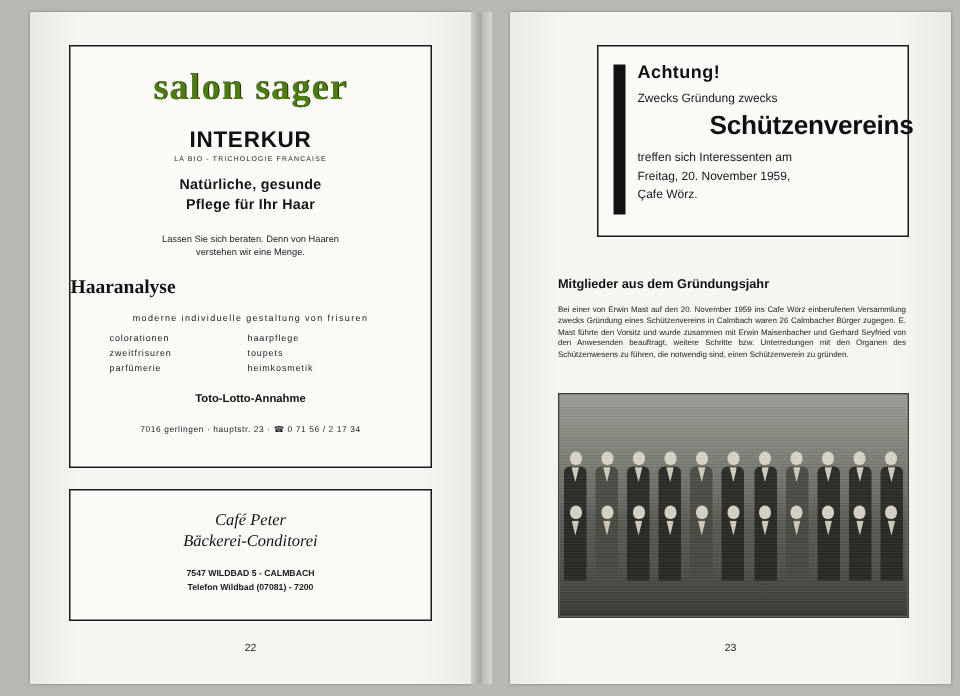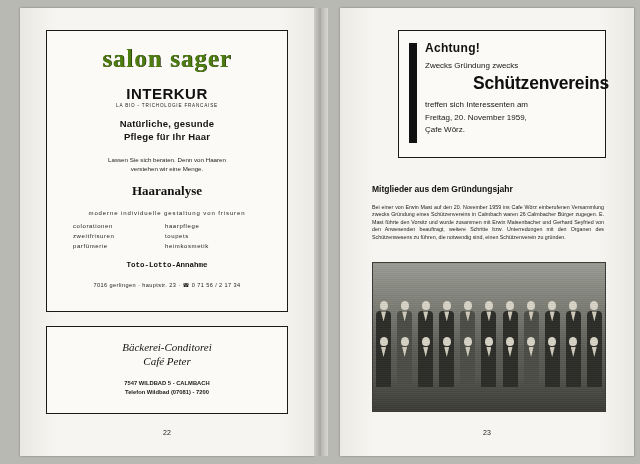--- a/index.html
+++ b/index.html
@@ -102,21 +102,21 @@
     letter-spacing: 0.2px;
   }
   .lassen {
     text-align: center;
     margin-top: 12px;
     font-size: 6.2px;
     line-height: 9px;
     color: #1d1d1d;
   }
   .haaranalyse {
-    text-align: center;
+    text-align: left;
     margin-top: 10px;
     font-family: "Liberation Serif", serif;
     font-weight: bold;
     font-size: 13px;
     color: #111;
   }
   .services-line {
     text-align: center;
     margin-top: 11px;
     font-size: 6px;
@@ -135,21 +135,20 @@
     margin-bottom: 4px;
   }
   .services-cols .row span { display: block; }
   .services-cols .col-r { width: 96px; }
   .toto {
     text-align: center;
     margin-top: 12px;
     font-size: 7.5px;
     font-weight: bold;
     color: #111;
-    font-family: Liberation Mono, monospace;
   }
   .addr-line {
     text-align: center;
     margin-top: 13px;
     font-size: 5.6px;
     letter-spacing: 0.4px;
     color: #1d1d1d;
   }
 
   .baeckerei {
@@ -350,22 +349,22 @@
           <span class="col-r">heimkosmetik</span>
         </div>
       </div>
 
       <div class="toto">Toto-Lotto-Annahme</div>
       <div class="addr-line">7016 gerlingen · hauptstr. 23 · ☎ 0 71 56 / 2 17 34</div>
     </div>
 
     <div class="ad-box ad-second">
       <div class="baeckerei">
+        <div>Café Peter</div>
         <div>Bäckerei-Conditorei</div>
-        <div>Café Peter</div>
       </div>
       <div class="baeckerei-addr">
         <div>7547 WILDBAD 5 - CALMBACH</div>
         <div>Telefon Wildbad (07081) - 7200</div>
       </div>
     </div>
 
     <div class="folio">22</div>
   </div>
 

